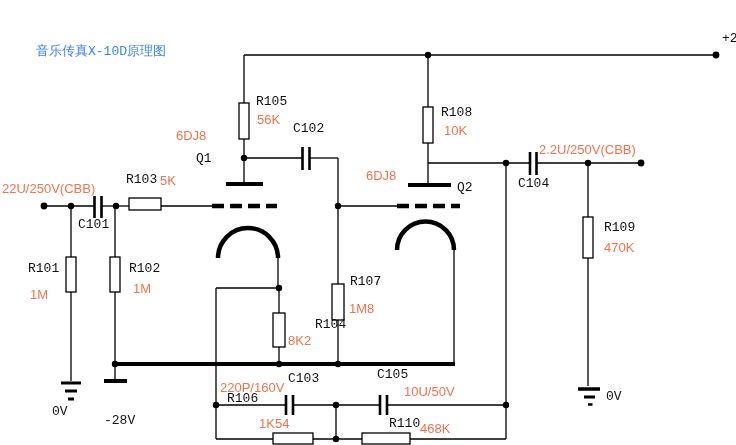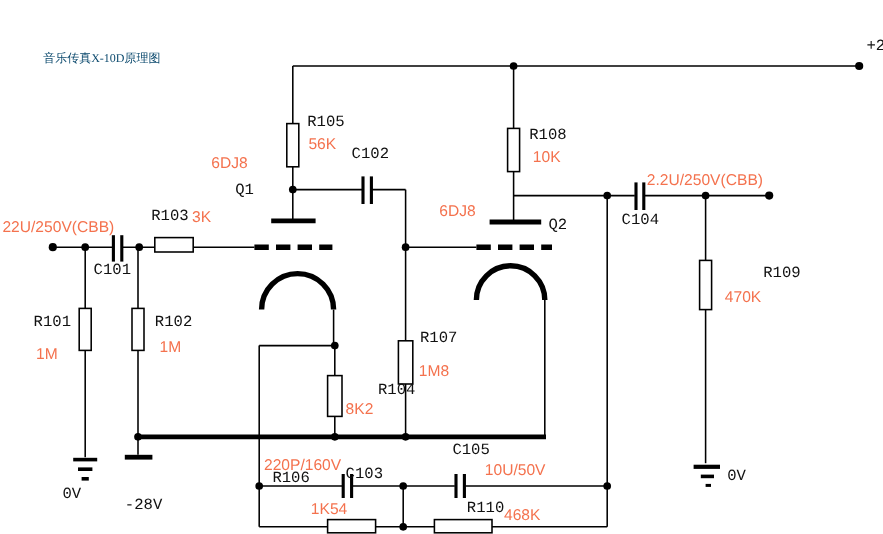--- a/index.html
+++ b/index.html
@@ -6,22 +6,22 @@
   .stage{
     position:relative;width:736px;height:445px;background:#fff;
     overflow:hidden;font-family:"Liberation Sans",sans-serif;
   }
   .stage svg{position:absolute;left:0;top:0;}
   .lbl{position:absolute;white-space:nowrap;line-height:1;
        font-family:"Liberation Mono","DejaVu Sans Mono",monospace;
        font-size:13px;color:#111;}
   .val{font-family:"Liberation Sans","DejaVu Sans",sans-serif;
        font-size:13px;color:var(--accent,#f4724e);letter-spacing:0px;}
-  .title{font-family:Liberation Serif, serif;
-       font-size:10px;color:#0c4a6e;}
+  .title{font-family:Liberation Mono, monospace;
+       font-size:13px;color:#3b82f6;}
 </style>
 </head>
 <body>
 
 <div class="stage" style="background: rgb(255, 255, 255);">
 
   <svg width="736" height="445" viewBox="0 0 736 445">
 
     <g stroke="#000" stroke-width="1.3" fill="none">
       <path d="M244,55 H716"></path>
@@ -157,44 +157,44 @@
   <span class="lbl" style="left:256px;top:95px;">R105</span>
   <span class="val lbl" style="left:257px;top:113px;">56K</span>
   <span class="lbl" style="left:293px;top:122px;">C102</span>
 
   <span class="val lbl" style="left:176px;top:129px;">6DJ8</span>
   <span class="lbl" style="left:196px;top:152px;">Q1</span>
   <span class="val lbl" style="left:366px;top:169px;">6DJ8</span>
   <span class="lbl" style="left:457px;top:181px;">Q2</span>
 
   <span class="lbl" style="left:126px;top:173px;">R103</span>
-  <span class="val lbl" style="left:160px;top:174px;">3K</span>
+  <span class="val lbl" style="left:160px;top:174px;">5K</span>
   <span class="val lbl" style="left:2px;top:182px;">22U/250V(CBB)</span>
   <span class="lbl" style="left:78px;top:218px;">C101</span>
 
   <span class="lbl" style="left:28px;top:262px;">R101</span>
   <span class="val lbl" style="left:30px;top:288px;">1M</span>
   <span class="lbl" style="left:129px;top:262px;">R102</span>
   <span class="val lbl" style="left:133px;top:282px;">1M</span>
 
   <span class="lbl" style="left:287px;top:318px;padding-left:28px;">R104</span>
   <span class="val lbl" style="left:288px;top:334px;">8K2</span>
   <span class="lbl" style="left:350px;top:275px;">R107</span>
   <span class="val lbl" style="left:349px;top:302px;">1M8</span>
 
   <span class="lbl" style="left:441px;top:106px;">R108</span>
   <span class="val lbl" style="left:444px;top:124px;">10K</span>
 
   <span class="val lbl" style="left:539px;top:143px;">2.2U/250V(CBB)</span>
   <span class="lbl" style="left:518px;top:177px;">C104</span>
-  <span class="lbl" style="left:604px;top:221px;margin-left:32px;">R109</span>
+  <span class="lbl" style="left:604px;top:221px;">R109</span>
   <span class="val lbl" style="left:604px;top:241px;">470K</span>
 
   <span class="val lbl" style="left:220px;top:381px;">220P/160V</span>
-  <span class="lbl" style="left:288px;top:388px;">C103</span>
+  <span class="lbl" style="left:288px;top:372px;">C103</span>
   <span class="lbl" style="left:377px;top:368px;">C105</span>
   <span class="val lbl" style="left:404px;top:385px;">10U/50V</span>
 
   <span class="lbl" style="left:227px;top:392px;">R106</span>
   <span class="val lbl" style="left:259px;top:417px;">1K54</span>
   <span class="lbl" style="left:389px;top:417px;">R110</span>
   <span class="val lbl" style="left:420px;top:422px;">468K</span>
 
   <span class="lbl" style="left:52px;top:405px;">0V</span>
   <span class="lbl" style="left:104px;top:392px;margin-top:22px;">-28V</span>

